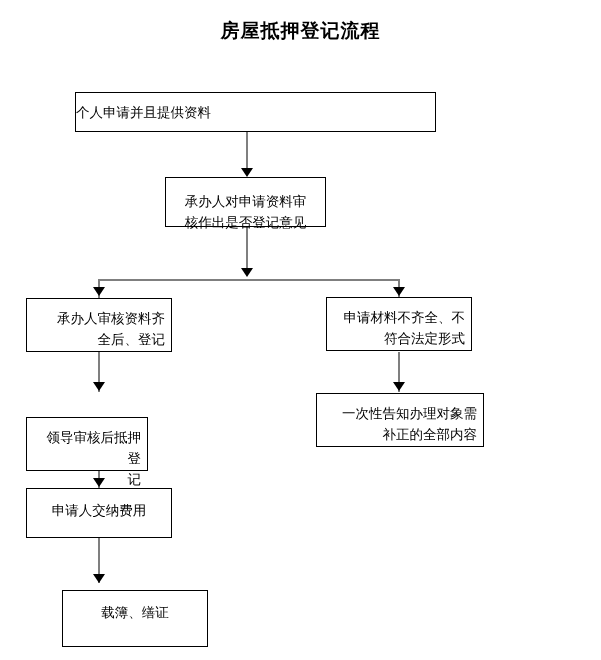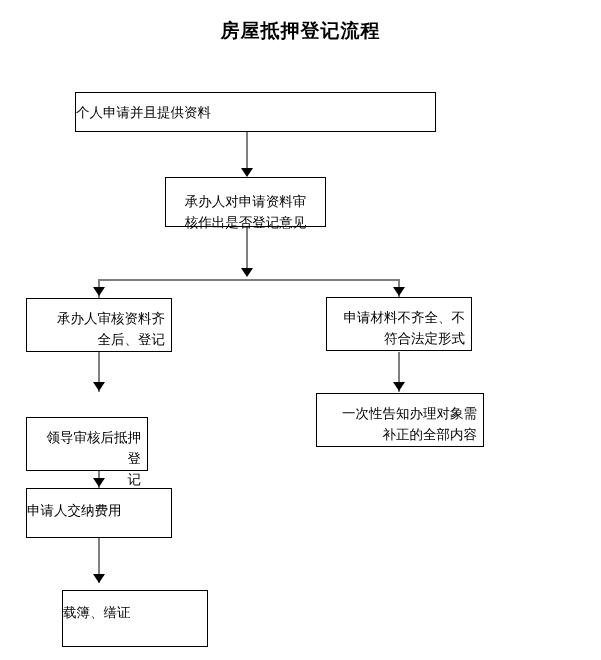--- a/index.html
+++ b/index.html
@@ -50,21 +50,21 @@
   }
   .node.center-mid .txt {
     text-align: center;
     padding-top: 13px;
   }
   .node.left .txt {
     text-align: right;
     padding: 9px 6px 0 8px;
   }
   .node.topalign .txt {
-    text-align: left;
+    text-align: center;
     padding-top: 11px;
   }
 
   
   .vline {
     position: absolute;
     width: 2px;
     background: #7f7f7f;
     z-index: 1;
   }

